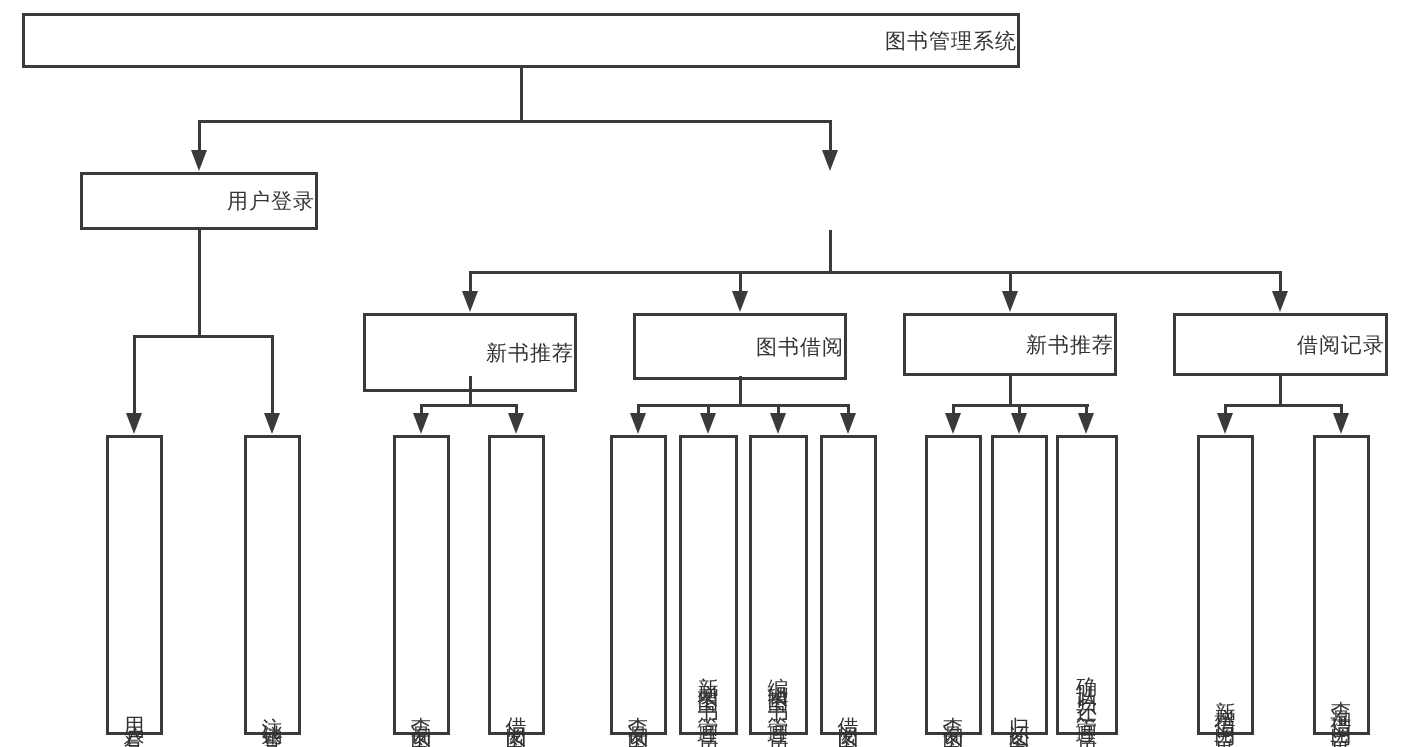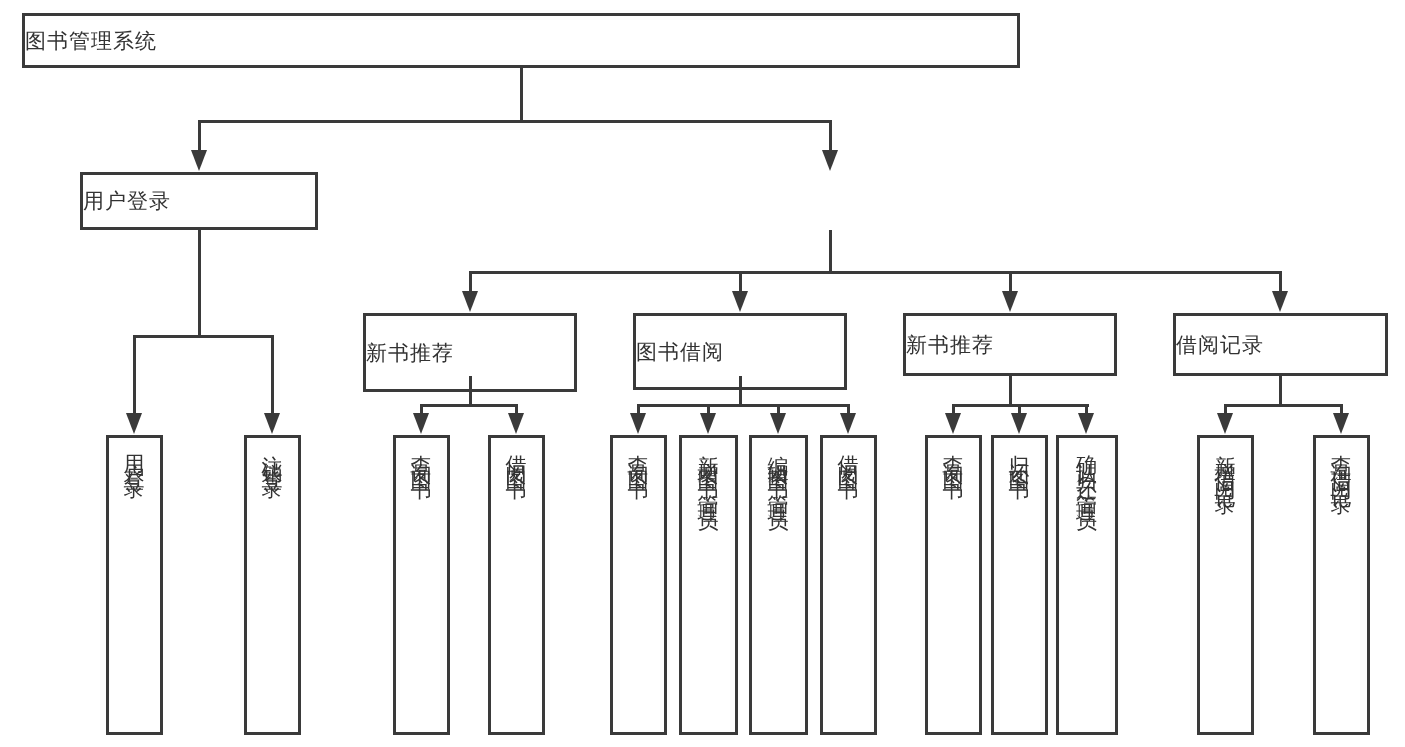--- a/index.html
+++ b/index.html
@@ -17,21 +17,21 @@
     overflow:hidden;
     font-family:"Liberation Sans",sans-serif;
   }
   .box{
     position:absolute;
     box-sizing:border-box;
     border:3px solid var(--line);
     background:var(--box-bg);
     display:flex;
     align-items:center;
-    justify-content:flex-start;
+    justify-content:flex-end;
     font-size:21px;
     color:var(--text);
     letter-spacing:1px;
     white-space:nowrap;
   }
   .vbox{
     writing-mode:vertical-rl;
     text-orientation:mixed;
     letter-spacing:8px;
     white-space:normal;
@@ -92,21 +92,21 @@
   <div class="line" style="left:739px;top:271px;width:3px;height:24px;"></div>
   <div class="arrow" style="left:732px;top:291px;"></div>
   <div class="line" style="left:1009px;top:271px;width:3px;height:24px;"></div>
   <div class="arrow" style="left:1002px;top:291px;"></div>
   <div class="line" style="left:1279px;top:271px;width:3px;height:24px;"></div>
   <div class="arrow" style="left:1272px;top:291px;"></div>
 
   <div class="box" style="left:363px;top:313px;width:214px;height:79px;">
     <span>新书推荐</span>
   </div>
-  <div class="box" style="left:633px;top:313px;width:214px;height:77px;">
+  <div class="box" style="left:633px;top:313px;width:214px;height:67px;">
     <span>图书借阅</span>
   </div>
   <div class="box" style="left:903px;top:313px;width:214px;height:63px;">
     <span>新书推荐</span>
   </div>
   <div class="box" style="left:1173px;top:313px;width:215px;height:63px;">
     <span>借阅记录</span>
   </div>
 
   <div class="line" style="left:469px;top:376px;width:3px;height:30px;"></div>

